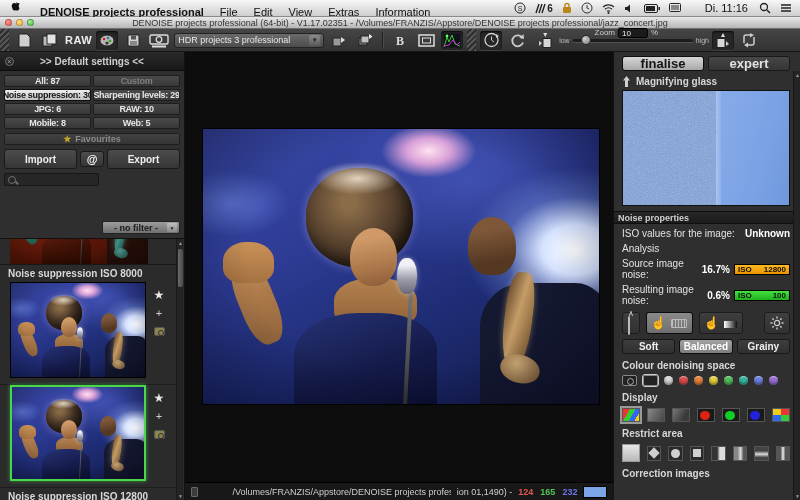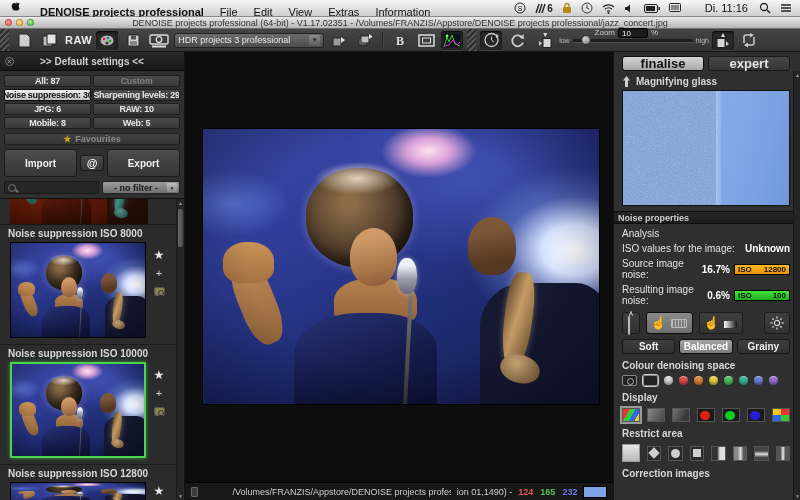--- a/index.html
+++ b/index.html
@@ -71,31 +71,31 @@
   .lp-grid { display:grid; grid-template-columns:1fr 1fr; gap:2px; padding:4px 4px 2px; }
   .fbtn { height:12px; border-radius:2px; background:linear-gradient(#4a4a4a,#383838); border:1px solid #1e1e1e;
     color:#e6e6e6; font-size:9px; font-weight:bold; display:flex; align-items:center; justify-content:center;
     white-space:nowrap; overflow:hidden; letter-spacing:-0.3px; }
   .fbtn.dimmed { color:#7e7e7e; }
   .fbtn.active { background:linear-gradient(#efefef,#c2c2c2); color:#141414; border-color:#0e0e0e; }
   .fav { margin:2px 4px; height:12px; border-radius:2px; background:linear-gradient(#424242,#343434); border:1px solid #1e1e1e;
     display:flex; align-items:center; justify-content:center; gap:4px; color:#8a8a8a; font-size:9px; font-weight:bold; }
   .fav .star { color:#c9a72c; font-size:9px; }
   .impexp { display:flex; align-items:center; gap:3px; padding:2px 4px; }
-  .iebtn { flex:1; height:28px; border-radius:3px; background:linear-gradient(#4c4c4c,#363636); border:1px solid #1a1a1a;
+  .iebtn { flex:1; height:20px; border-radius:3px; background:linear-gradient(#4c4c4c,#363636); border:1px solid #1a1a1a;
     color:#efefef; font-size:10px; font-weight:bold; display:flex; align-items:center; justify-content:center; }
   .atbtn { width:24px; height:16px; border-radius:3px; background:linear-gradient(#4c4c4c,#363636); border:1px solid #1a1a1a;
     color:#fff; font-size:11px; font-weight:bold; display:flex; align-items:center; justify-content:center; }
   .searchrow { display:flex; gap:3px; padding:2px 4px 4px; }
   .searchbox { flex:1; height:13px; background:#262626; border:1px solid #171717; border-radius:2px;
     display:flex; align-items:center; padding:0 3px; }
   .mag { width:8px; height:8px; border:1.5px solid #6e6e6e; border-radius:50%; position:relative; }
   .mag::after { content:""; position:absolute; width:4px; height:1.5px; background:#6e6e6e; transform:rotate(45deg); right:-4px; bottom:-1px; }
   .nofilter { width:78px; height:13px; background:linear-gradient(#9d9d9d,#6f6f6f); border:1px solid #222; border-radius:2px;
-    display:flex; align-items:center; font-size:9px; font-weight:bold; color:#1c1c1c; padding:0 2px; }
+    display:flex; align-items:center; font-size:9px; font-weight:bold; color:#1c1c1c; padding:0 2px;margin-top:48px; }
   .nofilter .nf-label { flex:1; text-align:center; }
   .nf-arrow { width:10px; height:9px; background:linear-gradient(#bfbfbf,#8a8a8a); border-radius:1px; font-size:5px;
     color:#222; display:flex; align-items:center; justify-content:center; }
 
   
   .plist { flex:1; position:relative; border-top:1px solid #101010; background:#2b2b2b; overflow:hidden; padding-right:8px; }
   .vscroll { position:absolute; right:1px; top:0; bottom:0; width:7px; background:#242424; border-left:1px solid #1a1a1a; }
   .vthumb { position:absolute; left:1px; width:5px; border-radius:2px; background:linear-gradient(90deg,#6a6a6a,#4a4a4a); }
   .varrow { position:absolute; left:0; width:7px; height:8px; color:#9a9a9a; font-size:5px; text-align:center; line-height:8px; }
   .pitem { border-bottom:1px solid #1d1d1d; padding:0 0 6px; }
@@ -521,21 +521,20 @@
 </div>
             <div class="picons">
               <span class="st">★</span>
               <span class="pl">+</span>
               <span class="camico"></span>
             </div>
           </div>
         </div>
 
         <div class="pitem">
-          <div class="ptitle">Noise suppression ISO 10000</div>
           <div class="prow">
             <div class="pthumb sel concert-slot">
   <div class="ca">
     <i class="hair"></i>
                   <i class="hairlite"></i>
                   <i class="manhead"></i>
                   <i class="man"></i>
     <i class="sax"></i>
                   <i class="saxbell"></i>
                   <i class="arm"></i>
@@ -647,26 +646,26 @@
                 <rect width="100%" height="100%" filter="url(#nz)"></rect>
               </svg>
           </div>
           <div class="mp-div"></div>
           <div class="mp-right"></div>
         </div>
 
         <div class="secbar">Noise properties</div>
 
         <div class="kv">
+          <span class="k">ISO values for the image:</span>
+          <span class="v">Unknown</span>
+        </div>
+        <div class="kv">
             <span class="k">Analysis</span>
           </div>
-        <div class="kv">
-          <span class="k">ISO values for the image:</span>
-          <span class="v">Unknown</span>
-        </div>
         <div class="kv">
           <span class="k">Source image noise:</span>
           <span class="pct">16.7%</span>
           <span class="badge orange" style="background:linear-gradient(#ffb91e,#e89400)">
             <span>ISO</span>
               <span>12800</span>
           </span>
         </div>
         <div class="kv">
           <span class="k">Resulting image noise:</span>

